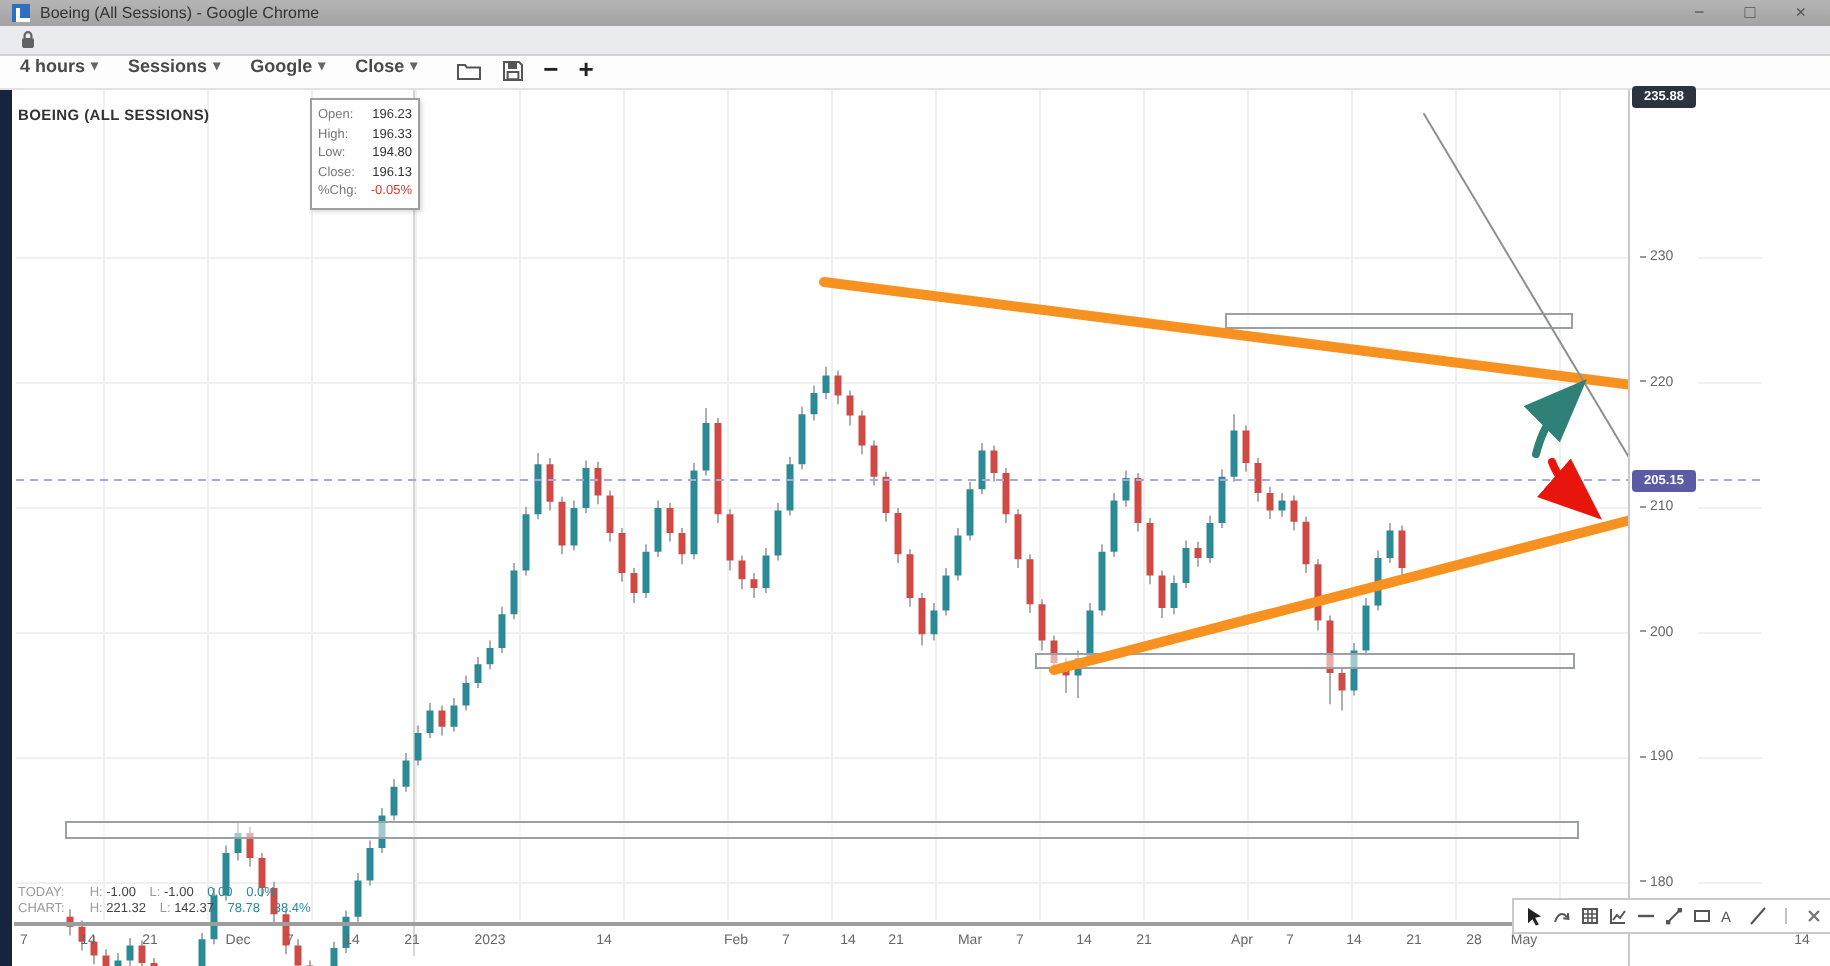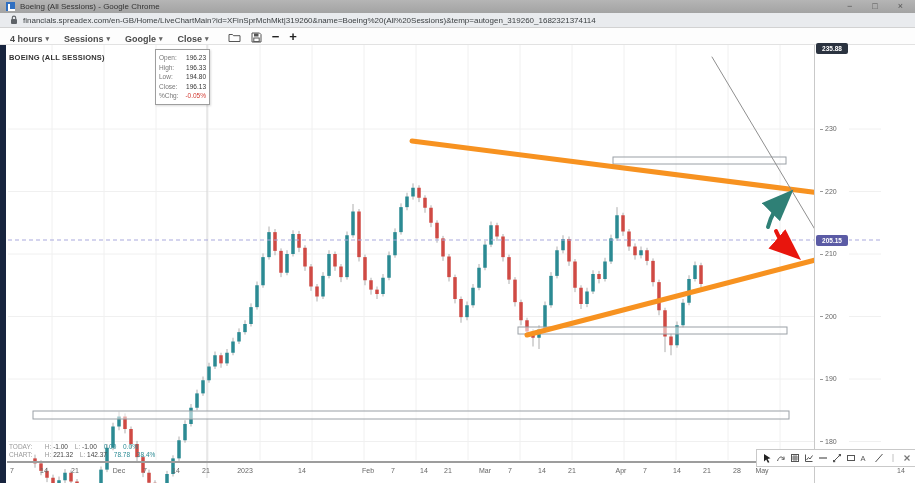--- a/index.html
+++ b/index.html
@@ -11,21 +11,21 @@
   .favicon{width:9px;height:9px;background:#2f6fc1;position:relative;flex:0 0 auto;}
   .favicon:after{content:"";position:absolute;left:2px;top:2px;width:5px;height:5px;
                  border-left:2px solid #fff;border-bottom:2px solid #fff;}
   .title-text{font-size:8px;color:#333;white-space:nowrap;}
   .win-controls{margin-left:auto;display:flex;gap:20px;padding-right:6px;}
   .win-controls span{font-size:9px;color:#555;line-height:13px;cursor:default;}
   .urlbar{height:14px;background:#e9ebee;border-bottom:1px solid #d2d2d2;display:flex;
           align-items:center;gap:5px;padding:0 10px;}
   .url-text{font-size:8px;color:#3c4043;white-space:nowrap;overflow:hidden;}
   .menubar{height:16px;background:#fdfdfd;border-bottom:1px solid #e2e2e2;display:flex;
-           align-items:flex-end;gap:15px;padding:0 10px;}
+           align-items:flex-start;gap:15px;padding:0 10px;}
   .menu-item{font-size:9px;font-weight:bold;color:#4a4a4a;display:flex;align-items:center;gap:3px;cursor:default;}
   .menu-item .caret{font-size:7px;color:#666;}
   .mb-icons{display:flex;align-items:center;gap:10px;margin-left:4px;}
   .mb-icons .txtbtn{font-size:13px;font-weight:bold;color:#222;line-height:14px;}
   
   #chart-wrap{position:absolute;left:0;top:45px;width:849px;height:438px;background:#fff;}
   #chart-svg{position:absolute;left:0;top:0;width:915px;height:438px;}
   .navy-strip{position:absolute;left:0;top:0;width:6px;height:438px;background:#17243e;z-index:40;}
   .chart-title{position:absolute;left:9px;top:8px;font-size:7.5px;font-weight:bold;color:#333;
                letter-spacing:.2px;z-index:20;}
@@ -73,21 +73,20 @@
     <span>□</span>
     <span>×</span>
   </div>
 </div>
 
 <div class="urlbar">
   <svg width="8" height="10" viewBox="0 0 8 10">
     <rect x="1" y="4" width="6" height="5" rx="1" fill="#5f6368"></rect>
     <path d="M2.3,4 V2.8 a1.7,1.7 0 0 1 3.4,0 V4" fill="none" stroke="#5f6368" stroke-width="1.1"></path>
   </svg>
-  <div class="url-text">financials.spreadex.com/en-GB/Home/LiveChartMain?id=XFinSprMchMkt|319260&amp;name=Boeing%20(All%20Sessions)&amp;temp=autogen_319260_1682321374114</div>
 </div>
 
 <div class="menubar">
   <div class="menu-item">
     <span>4 hours</span>
       <span class="caret">▾</span>
   </div>
   <div class="menu-item">
     <span>Sessions</span>
       <span class="caret">▾</span>

